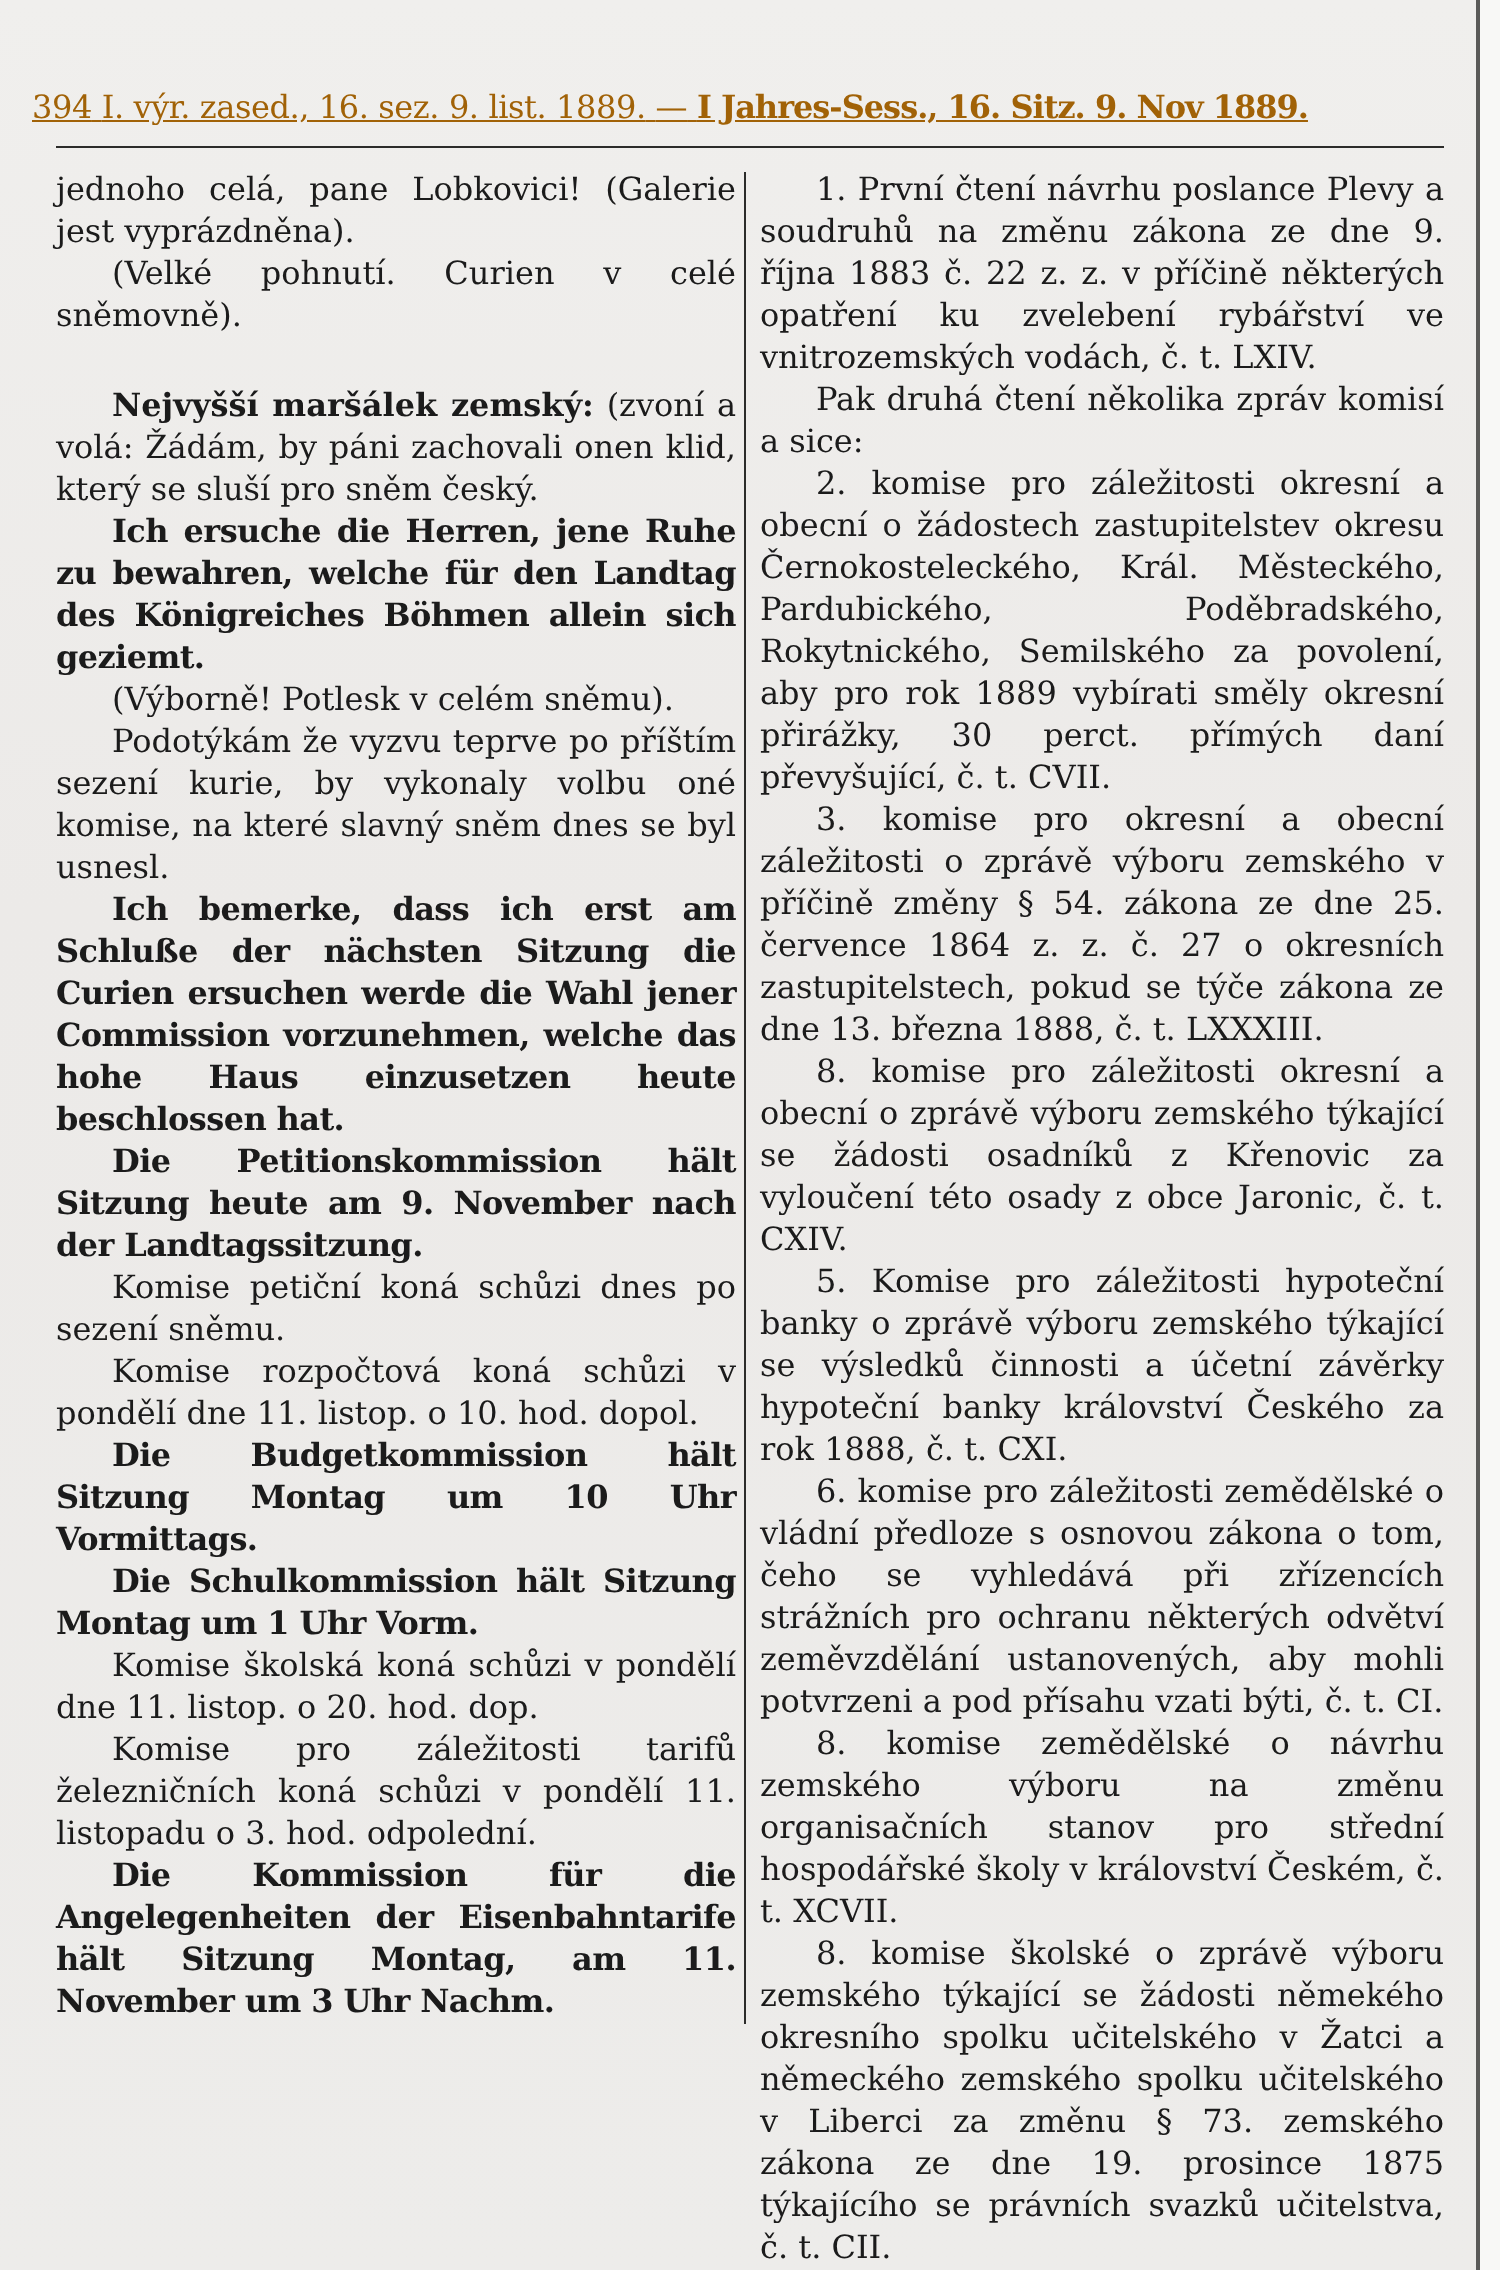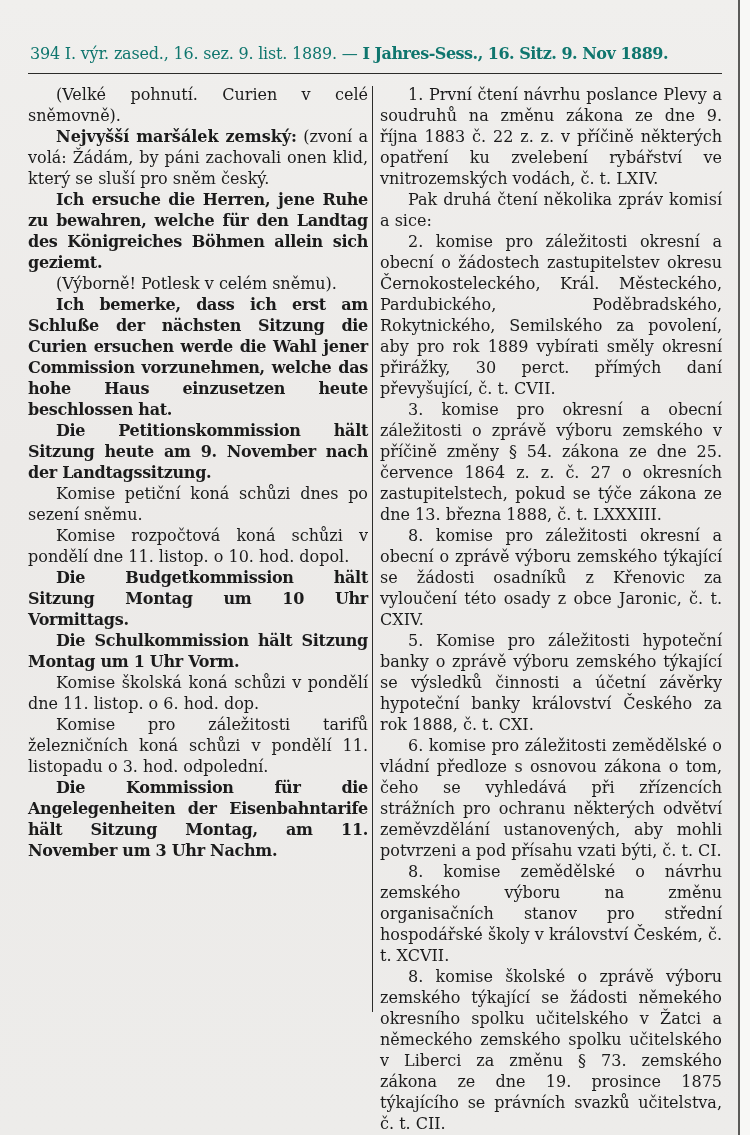--- a/index.html
+++ b/index.html
@@ -27,26 +27,27 @@
     position: absolute;
     left: 740px;
     top: 0;
     width: 10px;
     height: 1135px;
     background: #f8f8f6;
   }
   .header {
     position: absolute;
     top: 44px;
-    left: 30px;
+    left: 16px;
     width: 700px;
     font-size: 16px;
     letter-spacing: -0.2px;
     white-space: nowrap;
-    color: #0f766e;
+    color: #a16207;
+    text-decoration: underline;
   }
   .header .de-part {
     font-weight: bold;
     letter-spacing: -0.5px;
   }
   .header-rule {
     position: absolute;
     top: 73px;
     left: 28px;
     width: 694px;
@@ -69,21 +70,21 @@
     text-align: justify;
     color: #1b1b1b;
   }
   .col-left  { left: 28px;  width: 340px; }
   .col-right { left: 380px; width: 342px; }
   .col p {
     margin: 0;
     text-indent: 28px;
   }
   .col p.noindent { text-indent: 0; }
-  .col p.gap      { margin-top: 0; }
+  .col p.gap      { margin-top: 24px; }
   
   .de {
     font-weight: bold;
     letter-spacing: -0.3px;
   }
   .speaker {
     font-weight: bold;
   }
 </style>
 </head>
@@ -95,34 +96,36 @@
   <span>—</span>
   <span class="de-part">I Jahres-Sess., 16. Sitz. 9. Nov 1889.</span>
 </div>
 
 <div class="header-rule"></div>
 <div class="column-divider"></div>
 <div class="edge-line"></div>
 <div class="edge-strip"></div>
 
 <div class="col col-left">
+  <p class="noindent">jednoho celá, pane Lobkovici! (Galerie jest vyprázdněna).</p>
   <p>(Velké pohnutí. Curien v celé sněmovně).</p>
   <p class="gap">
     <span class="speaker">Nejvyšší maršálek zemský:</span>
     <span>(zvoní a volá: Žádám, by páni zachovali onen klid, který se sluší pro sněm český.</span>
   </p>
   <p class="de">Ich ersuche die Herren, jene Ruhe zu bewahren, welche für den Landtag des Königreiches Böhmen allein sich geziemt.</p>
   <p>(Výborně! Potlesk v celém sněmu).</p>
+  <p>Podotýkám že vyzvu teprve po příštím sezení kurie, by vykonaly volbu oné komise, na které slavný sněm dnes se byl usnesl.</p>
   <p class="de">Ich bemerke, dass ich erst am Schluße der nächsten Sitzung die Curien ersuchen werde die Wahl jener Commission vorzunehmen, welche das hohe Haus einzusetzen heute beschlossen hat.</p>
   <p class="de">Die Petitionskommission hält Sitzung heute am 9. November nach der Landtagssitzung.</p>
   <p>Komise petiční koná schůzi dnes po sezení sněmu.</p>
   <p>Komise rozpočtová koná schůzi v pondělí dne 11. listop. o 10. hod. dopol.</p>
   <p class="de">Die Budgetkommission hält Sitzung Montag um 10 Uhr Vormittags.</p>
   <p class="de">Die Schulkommission hält Sitzung Montag um 1 Uhr Vorm.</p>
-  <p>Komise školská koná schůzi v pondělí dne 11. listop. o 6. hod. dop.</p>
+  <p>Komise školská koná schůzi v pondělí dne 11. listop. o 20. hod. dop.</p>
   <p>Komise pro záležitosti tarifů železničních koná schůzi v pondělí 11. listopadu o 3. hod. odpolední.</p>
   <p class="de">Die Kommission für die Angelegenheiten der Eisenbahntarife hält Sitzung Montag, am 11. November um 3 Uhr Nachm.</p>
 
 </div>
 
 <div class="col col-right">
   <p>1. První čtení návrhu poslance Plevy a soudruhů na změnu zákona ze dne 9. října 1883 č. 22 z. z. v příčině některých opatření ku zvelebení rybářství ve vnitrozemských vodách, č. t. LXIV.</p>
   <p>Pak druhá čtení několika zpráv komisí a sice:</p>
   <p>2. komise pro záležitosti okresní a obecní o žádostech zastupitelstev okresu Černokosteleckého, Král. Městeckého, Pardubického, Poděbradského, Rokytnického, Semilského za povolení, aby pro rok 1889 vybírati směly okresní přirážky, 30 perct. přímých daní převyšující, č. t. CVII.</p>
   <p>3. komise pro okresní a obecní záležitosti o zprávě výboru zemského v příčině změny § 54. zákona ze dne 25. července 1864 z. z. č. 27 o okresních zastupitelstech, pokud se týče zákona ze dne 13. března 1888, č. t. LXXXIII.</p>

